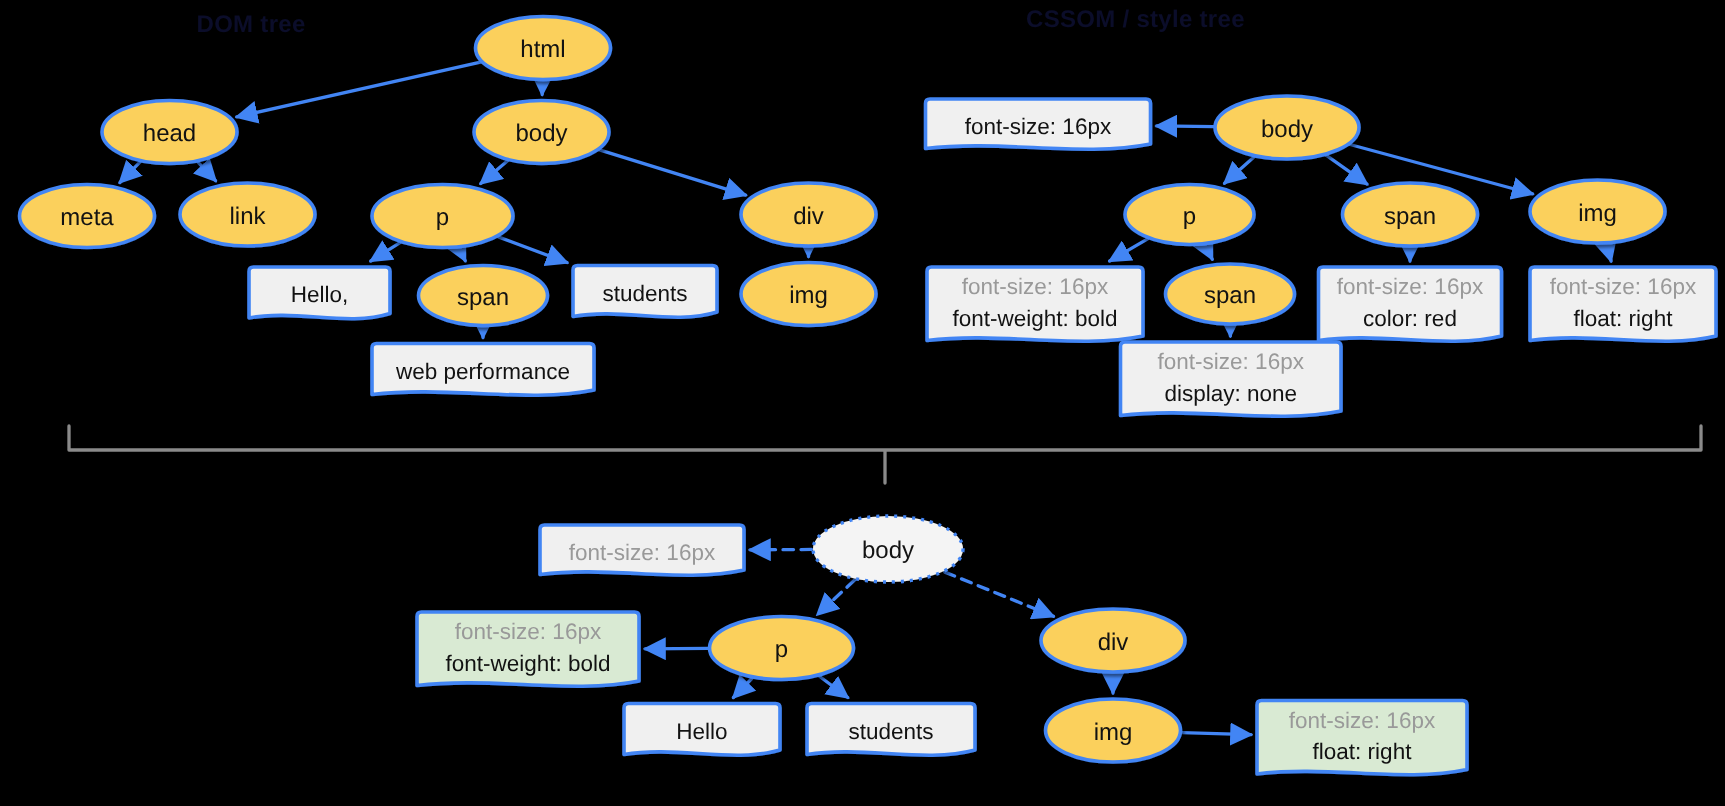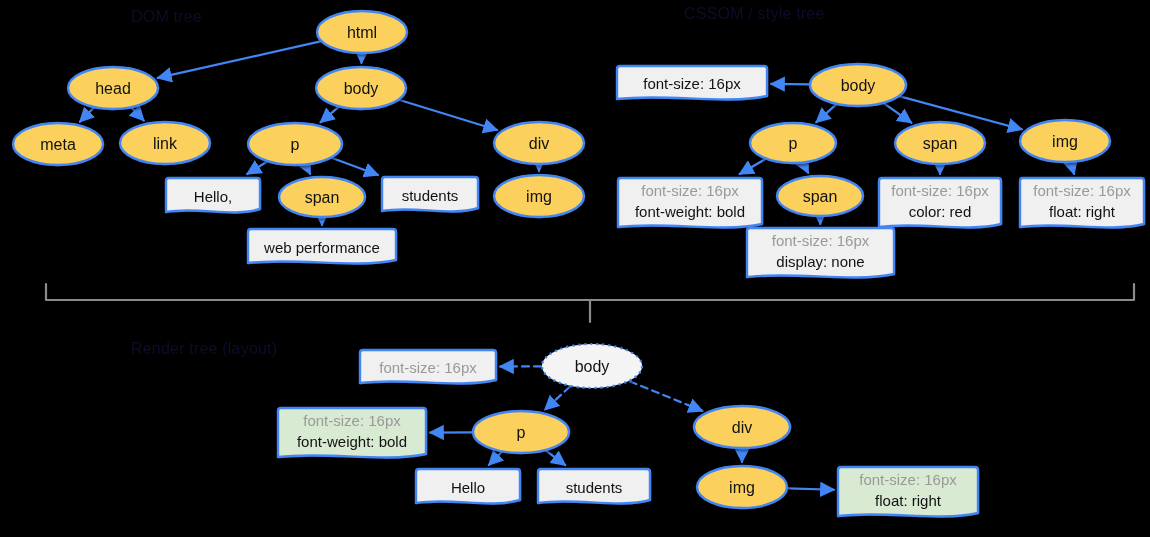--- a/index.html
+++ b/index.html
@@ -1,19 +1,19 @@
 <!DOCTYPE html>
 <html><head>
 <meta charset="utf-8">
 <style>
   html,body{margin:0;padding:0;background:#000;}
   #stage{position:relative;width:1150px;height:537px;background:#000;overflow:hidden;
          font-family:"Liberation Sans",sans-serif;}
   #stage svg{position:absolute;top:0;left:0;width:1150px;height:537px;}
-  .ttl{position:absolute;font-size:16px;font-weight:400;color:#0b0d2a;white-space:nowrap;
+  .ttl{position:absolute;font-size:16px;font-weight:700;color:#0b0d2a;white-space:nowrap;
        letter-spacing:.2px;}
   text{font-family:"Liberation Sans",sans-serif;}
 </style>
 </head>
 <body>
 
 <div id="stage">
   <svg id="svg" viewBox="0 0 1150 537">
     <defs>
       <marker id="ah" viewBox="0 0 10 10" refX="9" refY="5" markerWidth="7" markerHeight="7" orient="auto-start-reverse">
@@ -185,14 +185,13 @@
           <text x="594" y="492.5" text-anchor="middle" font-size="15" fill="#121212">students</text>
         </g>
       </g>
     <g id="layer-brace">
         <path d="M46,284 V300 H1134 V284 M590,300 V322" fill="none" stroke="#8a8a8a" stroke-width="2.2" stroke-linecap="round" stroke-linejoin="round"></path>
       </g>
   </svg>
 
   <div class="ttl" style="left: 131px; top: 8px;">DOM tree</div>
   <div class="ttl" style="left: 640px; top: 5px; margin-left: 44px;">CSSOM / style tree</div>
-  <div class="ttl" style="left: 131px; top: 340px;">Render tree (layout)</div>
 </div>
 
 </body></html>

